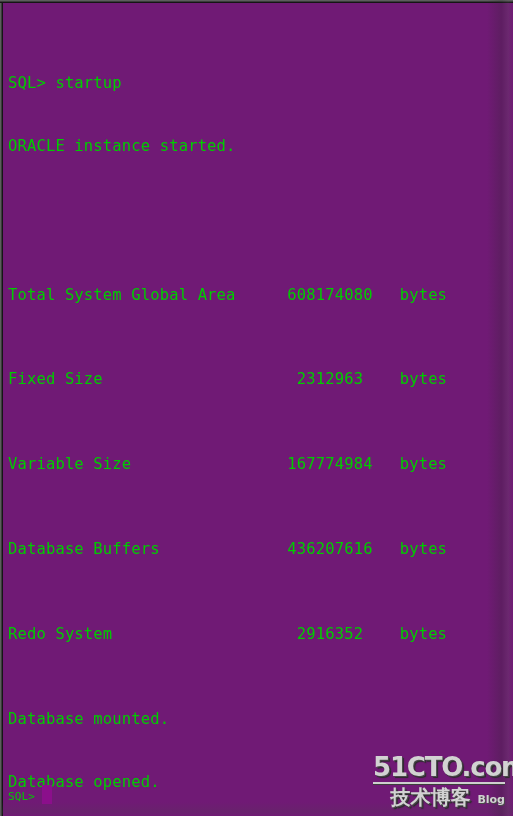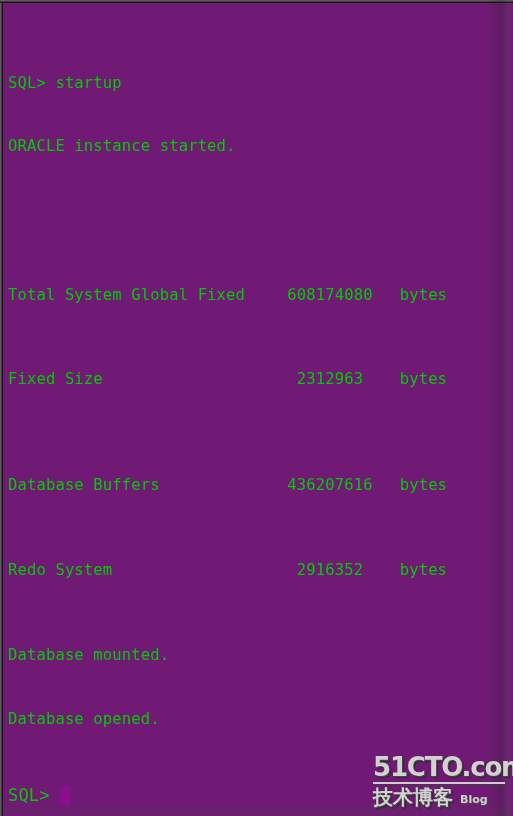--- a/index.html
+++ b/index.html
@@ -87,21 +87,21 @@
   .mem-label { display: inline-block; width: 262px; }
   .mem-value { display: inline-block; width: 120px; text-align: center; }
   .mem-unit  { display: inline-block; padding-left: 9.7px; }
 
   
   #prompt-line {
     position: absolute;
     left: 8px;
     top: 785px;
     font-family: "DejaVu Sans Mono", "Liberation Mono", monospace;
-    font-size: 17px;
+    font-size: 11px;
     line-height: 21.2px;
     letter-spacing: 0.15px;
     color: #00cc00;
     white-space: pre;
   }
   #cursor-block {
     display: inline-block;
     width: 10px;
     height: 19px;
     background: #8b0f8b;
@@ -131,21 +131,21 @@
   #watermark-rule {
     display: block;
     height: 2px;
     background: #cfcfcf;
     margin: 1px 0 2px 0;
     box-shadow: 0 1px 0 #3d3d3d;
   }
   #watermark-sub-row {
     display: flex;
     align-items: flex-end;
-    justify-content: flex-start;
+    justify-content: flex-end;
     gap: 7px;
   }
   #watermark-cn {
     font-family: "DejaVu Sans", "Liberation Sans", sans-serif;
     font-weight: bold;
     font-size: 20px;
     line-height: 22px;
     color: #d2d2d2;
     text-shadow: 1px 1px 0 #4a4a4a, 2px 2px 1px #2b2b2b;
   }
@@ -167,24 +167,25 @@
   <div id="frame-edge-top"></div>
   <div id="frame-edge-right"></div>
   <div id="frame-edge-bottom"></div>
 
   <div id="console-output">
 
     <span class="term-line">SQL&gt; startup</span>
     <span class="term-line">ORACLE instance started.</span>
     <span class="term-line blank"> </span>
 
-    <span class="mem-line"><span class="mem-label">Total System Global Fixed</span><span class="mem-value">608174080</span><span class="mem-unit">bytes</span></span>
+    <span class="mem-line"><span class="mem-label">Total System Global Area</span><span class="mem-value">608174080</span><span class="mem-unit">bytes</span></span>
 
     <span class="mem-line"><span class="mem-label">Fixed Size</span><span class="mem-value">2312963</span><span class="mem-unit">bytes</span></span>
 
+    <span class="mem-line"><span class="mem-label">Variable Size</span><span class="mem-value">167774984</span><span class="mem-unit">bytes</span></span>
 
     <span class="mem-line"><span class="mem-label">Database Buffers</span><span class="mem-value">436207616</span><span class="mem-unit">bytes</span></span>
 
     <span class="mem-line"><span class="mem-label">Redo System</span><span class="mem-value">2916352</span><span class="mem-unit">bytes</span></span>
 
     <span class="term-line">Database mounted.</span>
     <span class="term-line">Database opened.</span>
     
     
     

